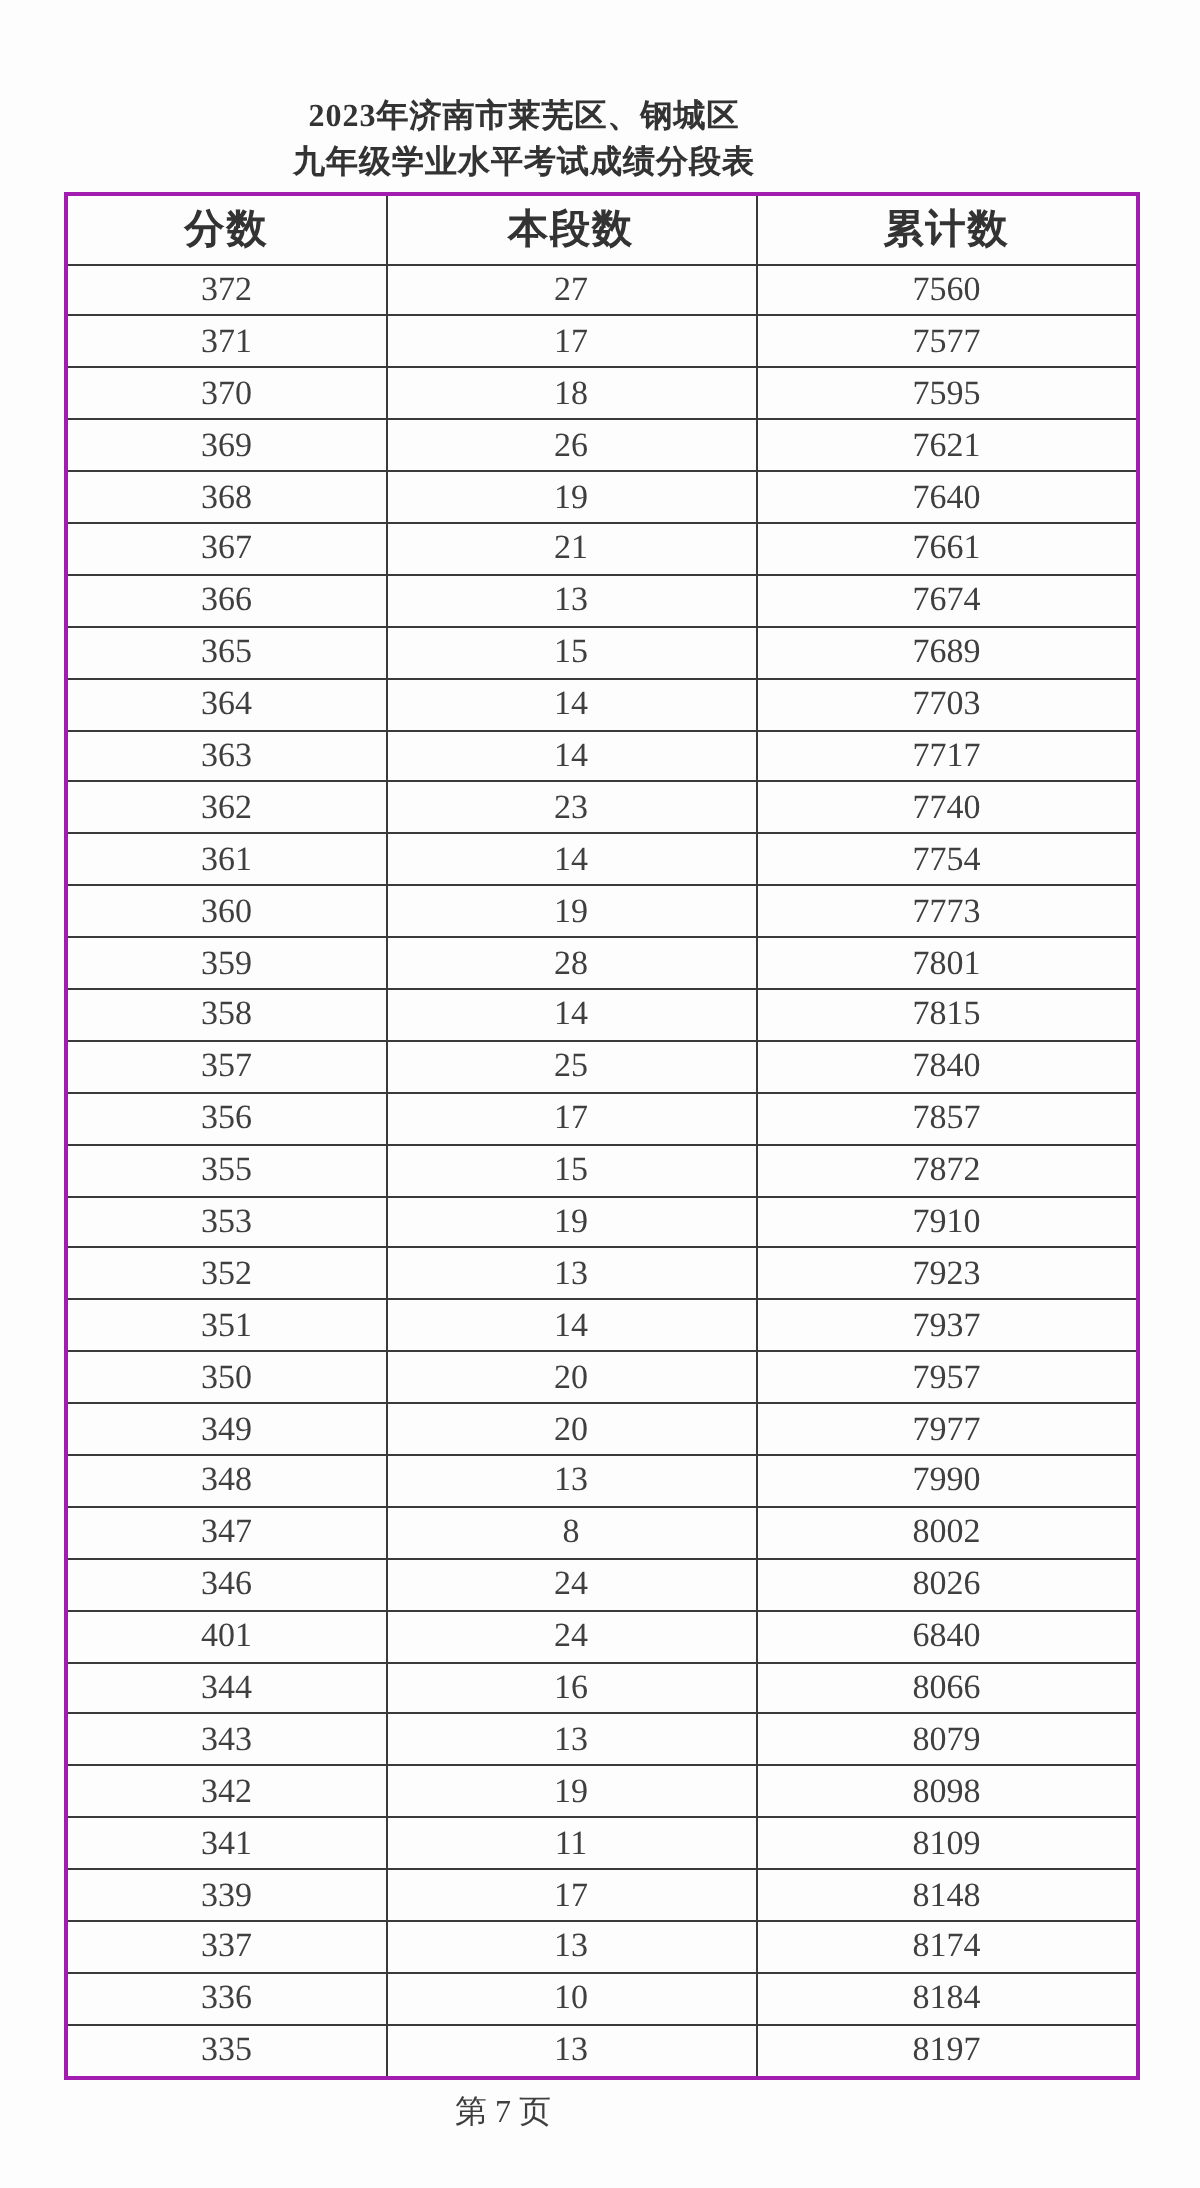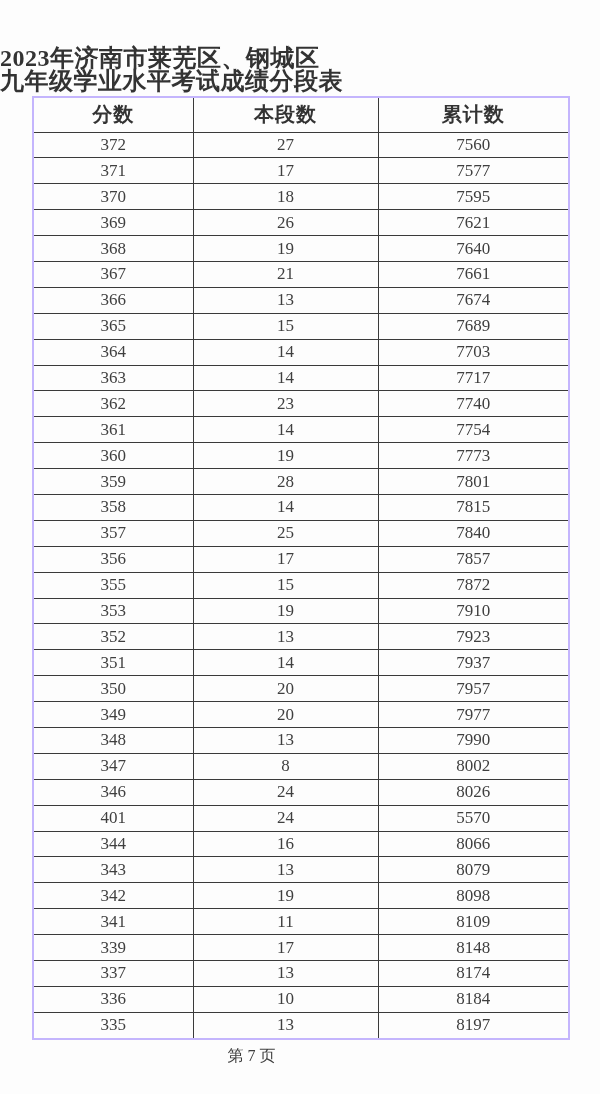--- a/index.html
+++ b/index.html
@@ -15,35 +15,36 @@
     position: relative;
     width: 600px;
     height: 1094px;
     overflow: hidden;
   }
   .title-block {
     position: absolute;
     top: 47px;
     left: 0;
     width: 524px;
-    font-size: 24px;
+    text-align: center;
+    font-size: 16px;
     line-height: 23px;
     font-weight: 600;
     color: #333333;
     letter-spacing: 0.5px;
   }
   table.score-table {
     position: absolute;
     top: 96px;
     left: 32px;
     width: 536px;
     height: 944px;
     border-collapse: collapse;
     table-layout: fixed;
-    border: 2px solid #c4b5fd;
+    border: 2px solid #a21caf;
   }
   table.score-table col.c1 { width: 160px; }
   table.score-table col.c2 { width: 185px; }
   table.score-table col.c3 { width: 191px; }
   table.score-table th {
     height: 35px;
     border: 1px solid #3a3a3a;
     font-size: 20px;
     font-weight: 600;
     color: #333333;
@@ -219,21 +220,21 @@
           <td>8002</td>
         </tr>
         <tr>
           <td>346</td>
           <td>24</td>
           <td>8026</td>
         </tr>
         <tr>
           <td>401</td>
           <td>24</td>
-          <td>5570</td>
+          <td>6840</td>
         </tr>
         <tr>
           <td>344</td>
           <td>16</td>
           <td>8066</td>
         </tr>
         <tr>
           <td>343</td>
           <td>13</td>
           <td>8079</td>

